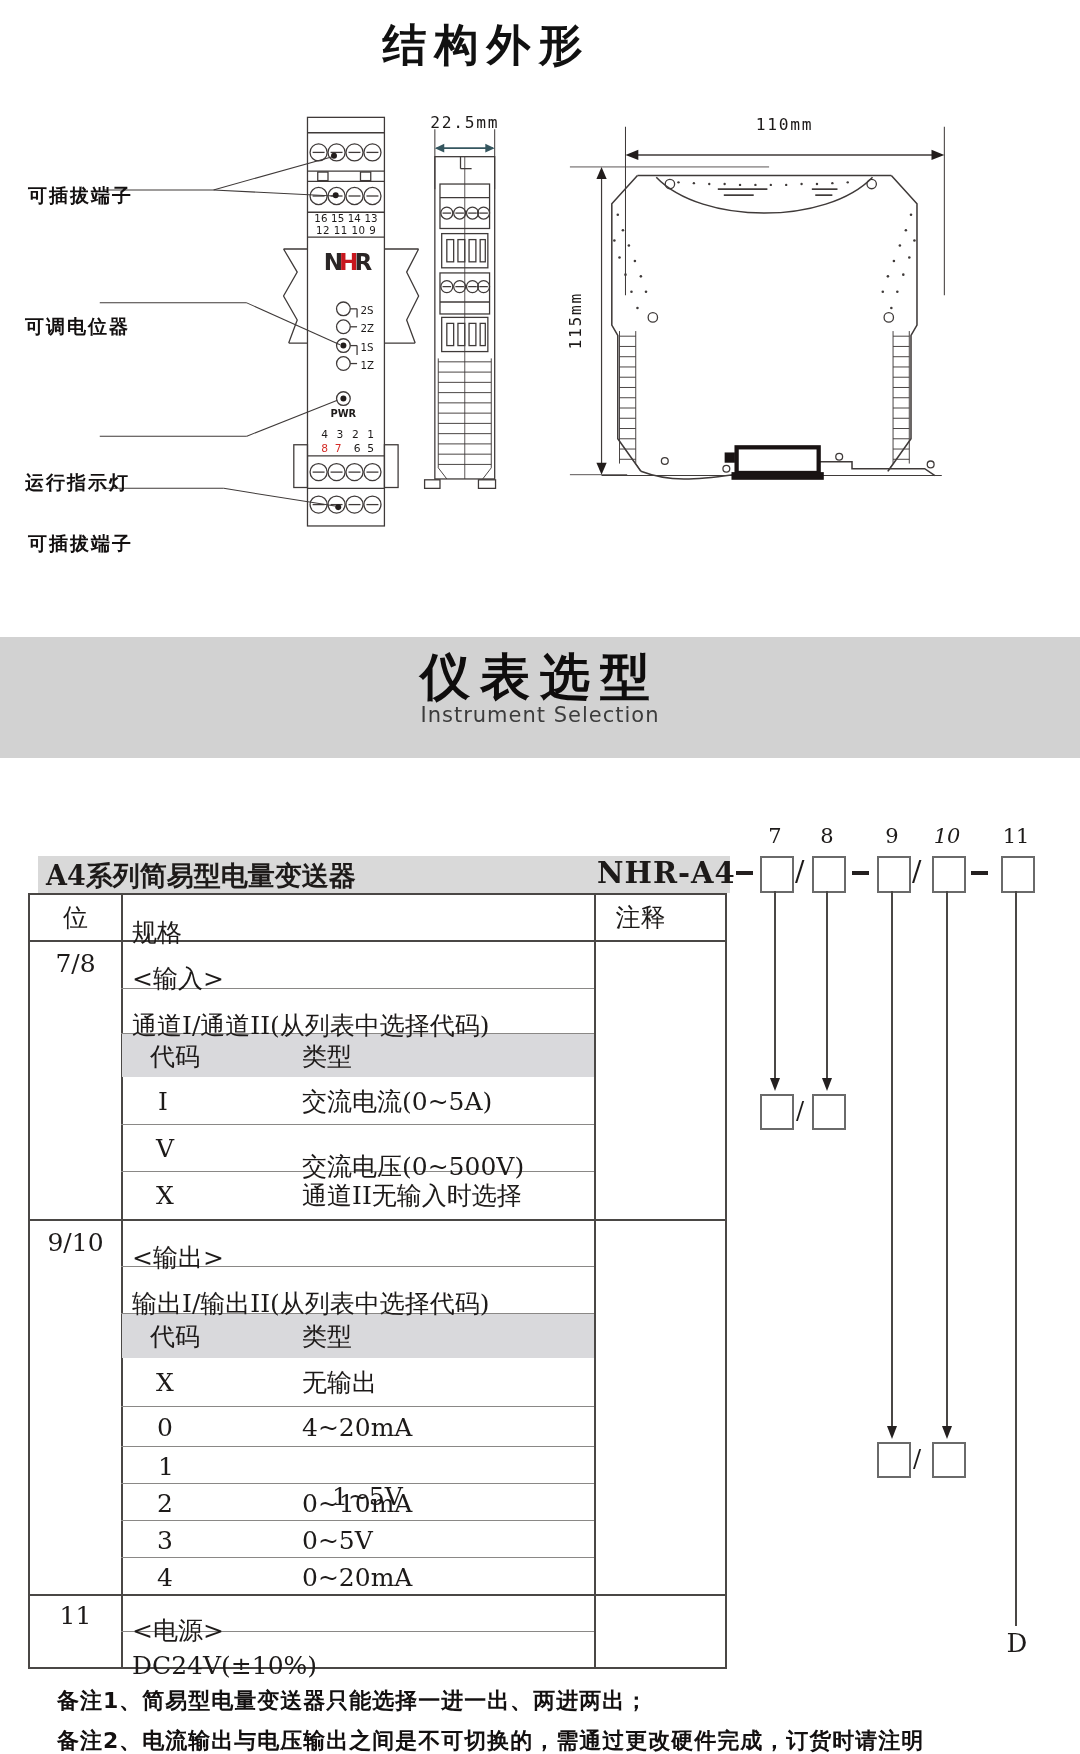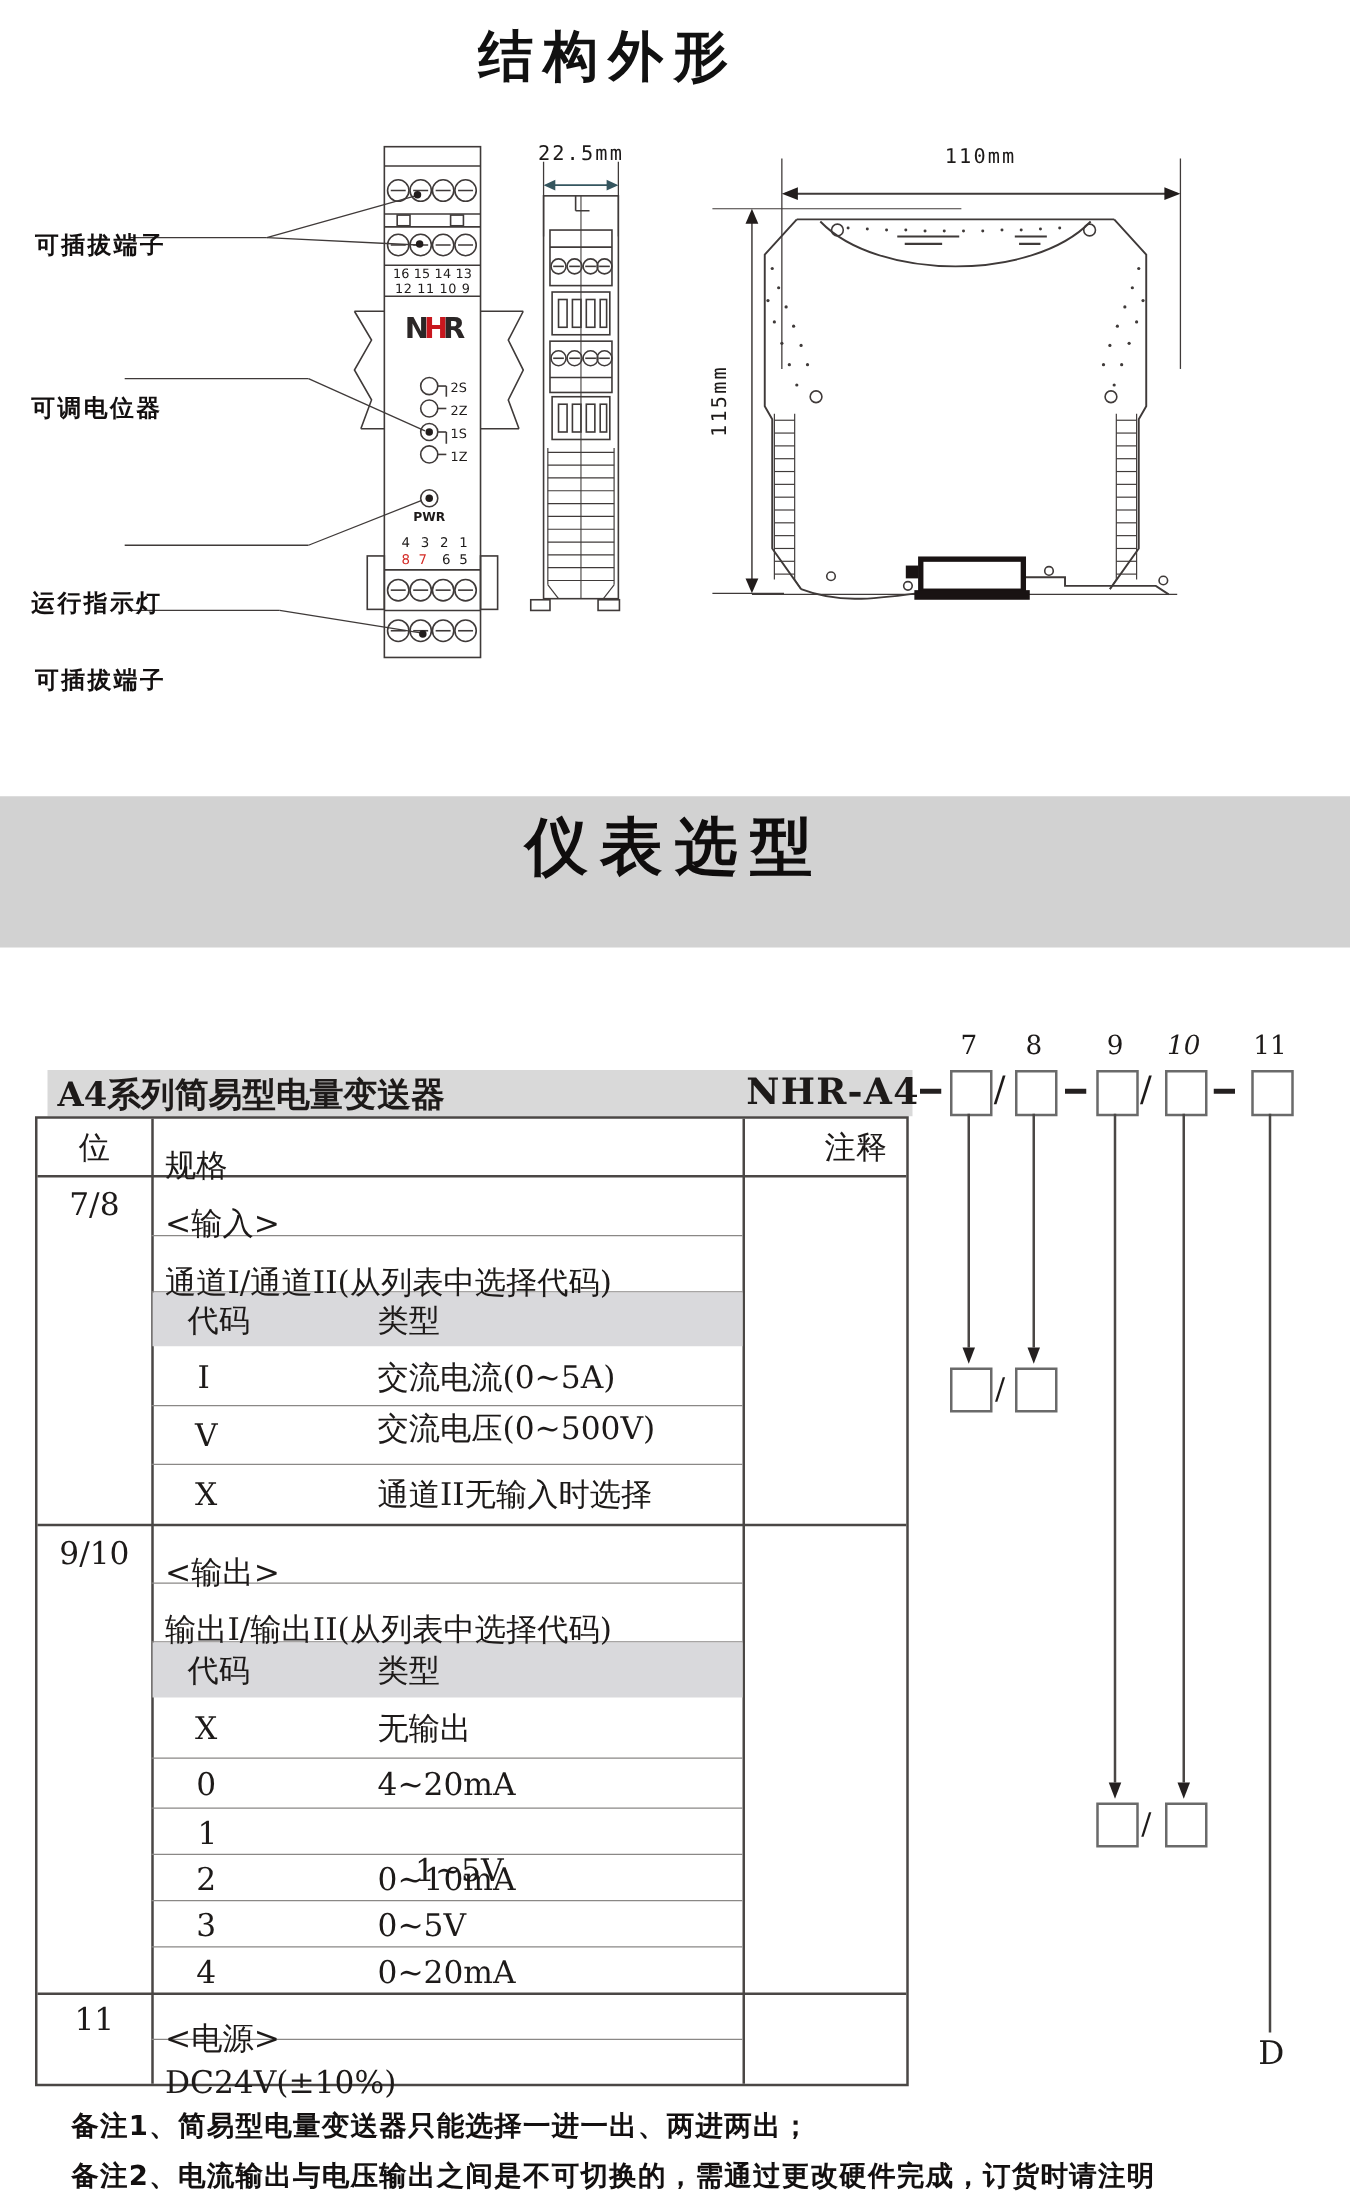--- a/index.html
+++ b/index.html
@@ -33,21 +33,21 @@
   #sel-table{top:893px;left:28px;width:695px;height:772px;border:2px solid #4a4745;}
   .vline{position:absolute;width:2px;background:#4a4745;top:0;bottom:0;}
   .hline-full{position:absolute;left:0;width:695px;height:2px;background:#4a4745;}
   .hline-sub{position:absolute;left:91px;width:473px;height:1px;background:#8a8886;}
   .gray-band{position:absolute;left:92px;width:472px;background:#d9d9dc;}
   .cell{position:absolute;font-size:25px;line-height:1;}
   .pos-cell{left:0;width:91px;text-align:center;}
   .spec-cell{left:102px;margin-top:15px;}
   .code-col{left:120px;}
   .type-col{left:272px;}
-  .note-cell{left:584px;width:141px;text-align:center;}
+  .note-cell{left:540px;width:141px;text-align:center;}
   
   .note-line{left:57px;width:980px;font-size:22px;font-weight:bold;color:#131010;letter-spacing:1px;}
 </style>
 </head>
 <body>
 
 <div id="page">
 
   <div class="abs" id="main-title">结构外形</div>
 
@@ -351,20 +351,21 @@
     </g>
   </svg>
 
   <div class="abs draw-label" style="top:183px;left:28px;">可插拔端子</div>
   <div class="abs draw-label" style="top:314px;left:25px;">可调电位器</div>
   <div class="abs draw-label" style="top:470px;left:25px;">运行指示灯</div>
   <div class="abs draw-label" style="top:531px;left:28px;">可插拔端子</div>
 
   <div class="abs" id="banner">
     <div class="big">仪表选型</div>
+    <div class="sub">Instrument Selection</div>
   </div>
 
   <div class="abs" id="product-band"></div>
   <div class="abs serif" id="product-name">A4系列简易型电量变送器</div>
   <div class="abs serif" id="model-code">NHR-A4</div>
 
   <div class="abs serif pos-num" style="left:760px;">7</div>
   <div class="abs serif pos-num" style="left:812px;">8</div>
   <div class="abs serif pos-num" style="left:877px;">9</div>
   <div class="abs serif pos-num" style="left:932px;font-style:italic;">10</div>
@@ -426,21 +427,21 @@
     <div class="cell note-cell" style="top:10px;">注释</div>
 
     <div class="cell pos-cell" style="top:56px;">7/8</div>
     <div class="cell spec-cell" style="top:56px;">&lt;输入&gt;</div>
     <div class="cell spec-cell" style="top:103px;">通道I/通道II(从列表中选择代码)</div>
     <div class="cell code-col" style="top:149px;">代码</div>
     <div class="cell type-col" style="top:149px;">类型</div>
     <div class="cell code-col" style="top:194px;left:128px;">I</div>
     <div class="cell type-col" style="top:194px;">交流电流(0~5A)</div>
     <div class="cell code-col" style="top:241px;left:126px;">V</div>
-    <div class="cell type-col" style="top:235px;text-align:center;">交流电压(0~500V)</div>
+    <div class="cell type-col" style="top:259px;text-align:center;">交流电压(0~500V)</div>
     <div class="cell code-col" style="top:288px;left:126px;">X</div>
     <div class="cell type-col" style="top:288px;">通道II无输入时选择</div>
 
     <div class="cell pos-cell" style="top:335px;">9/10</div>
     <div class="cell spec-cell" style="top:335px;">&lt;输出&gt;</div>
     <div class="cell spec-cell" style="top:381px;">输出I/输出II(从列表中选择代码)</div>
     <div class="cell code-col" style="top:429px;">代码</div>
     <div class="cell type-col" style="top:429px;">类型</div>
     <div class="cell code-col" style="top:475px;left:126px;">X</div>
     <div class="cell type-col" style="top:475px;">无输出</div>

